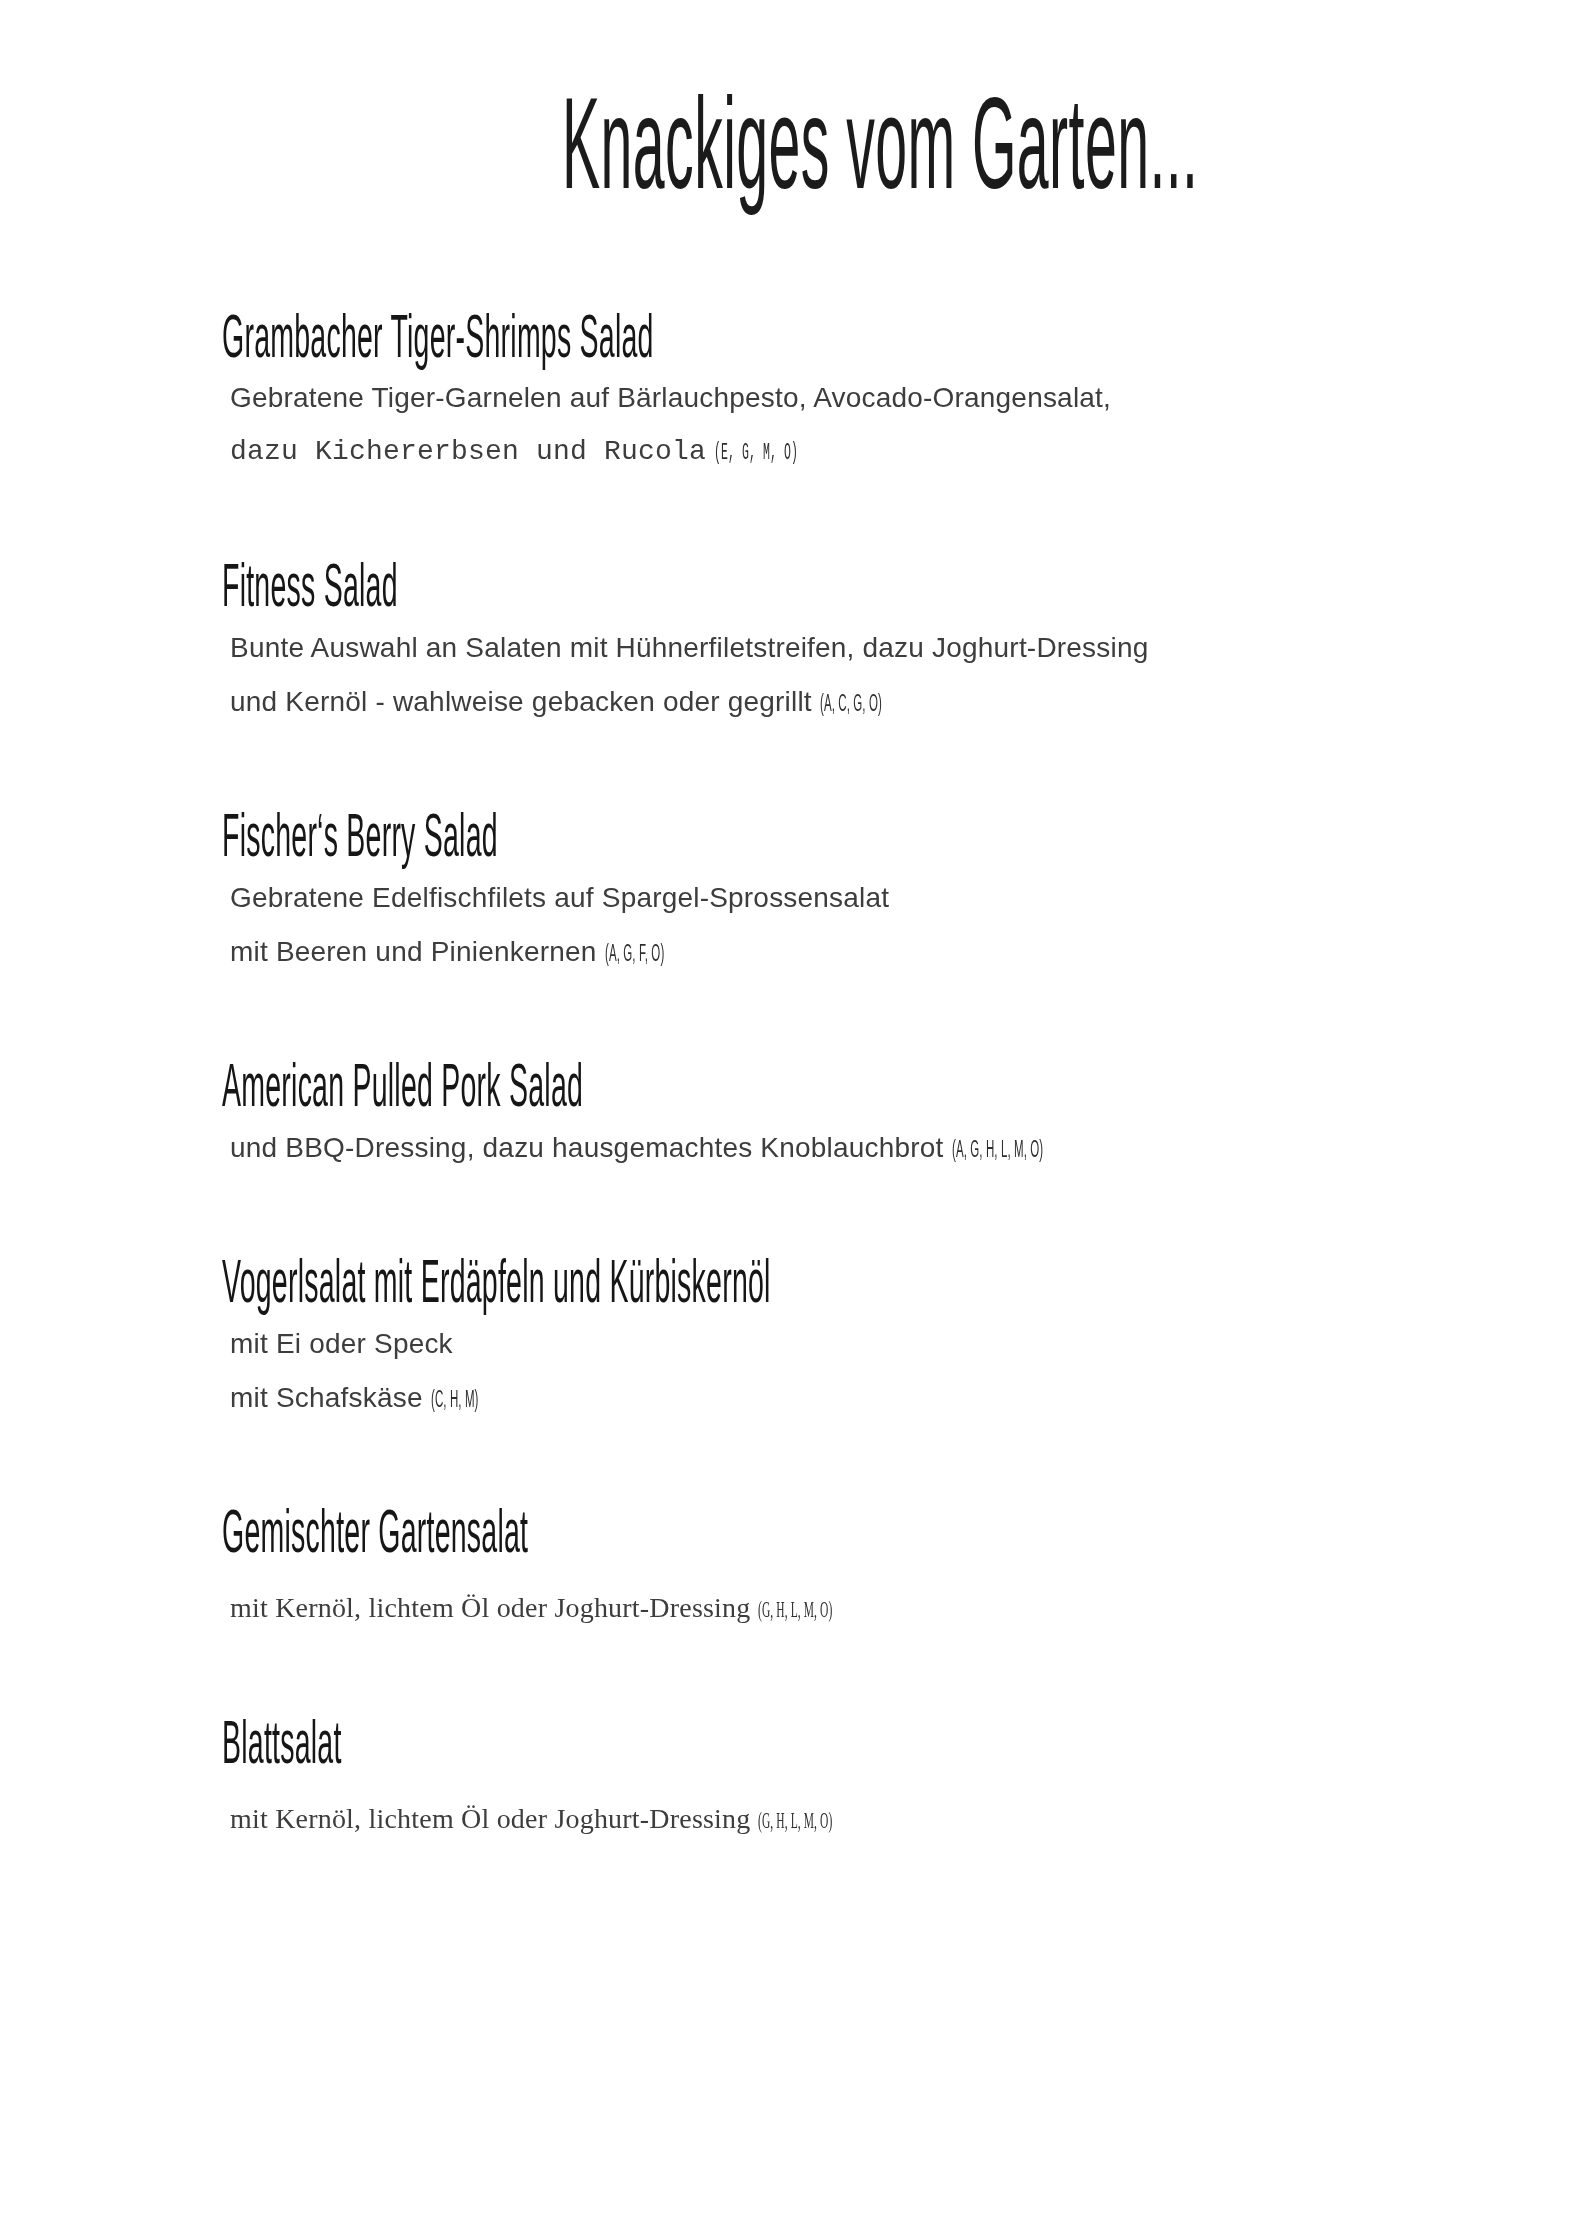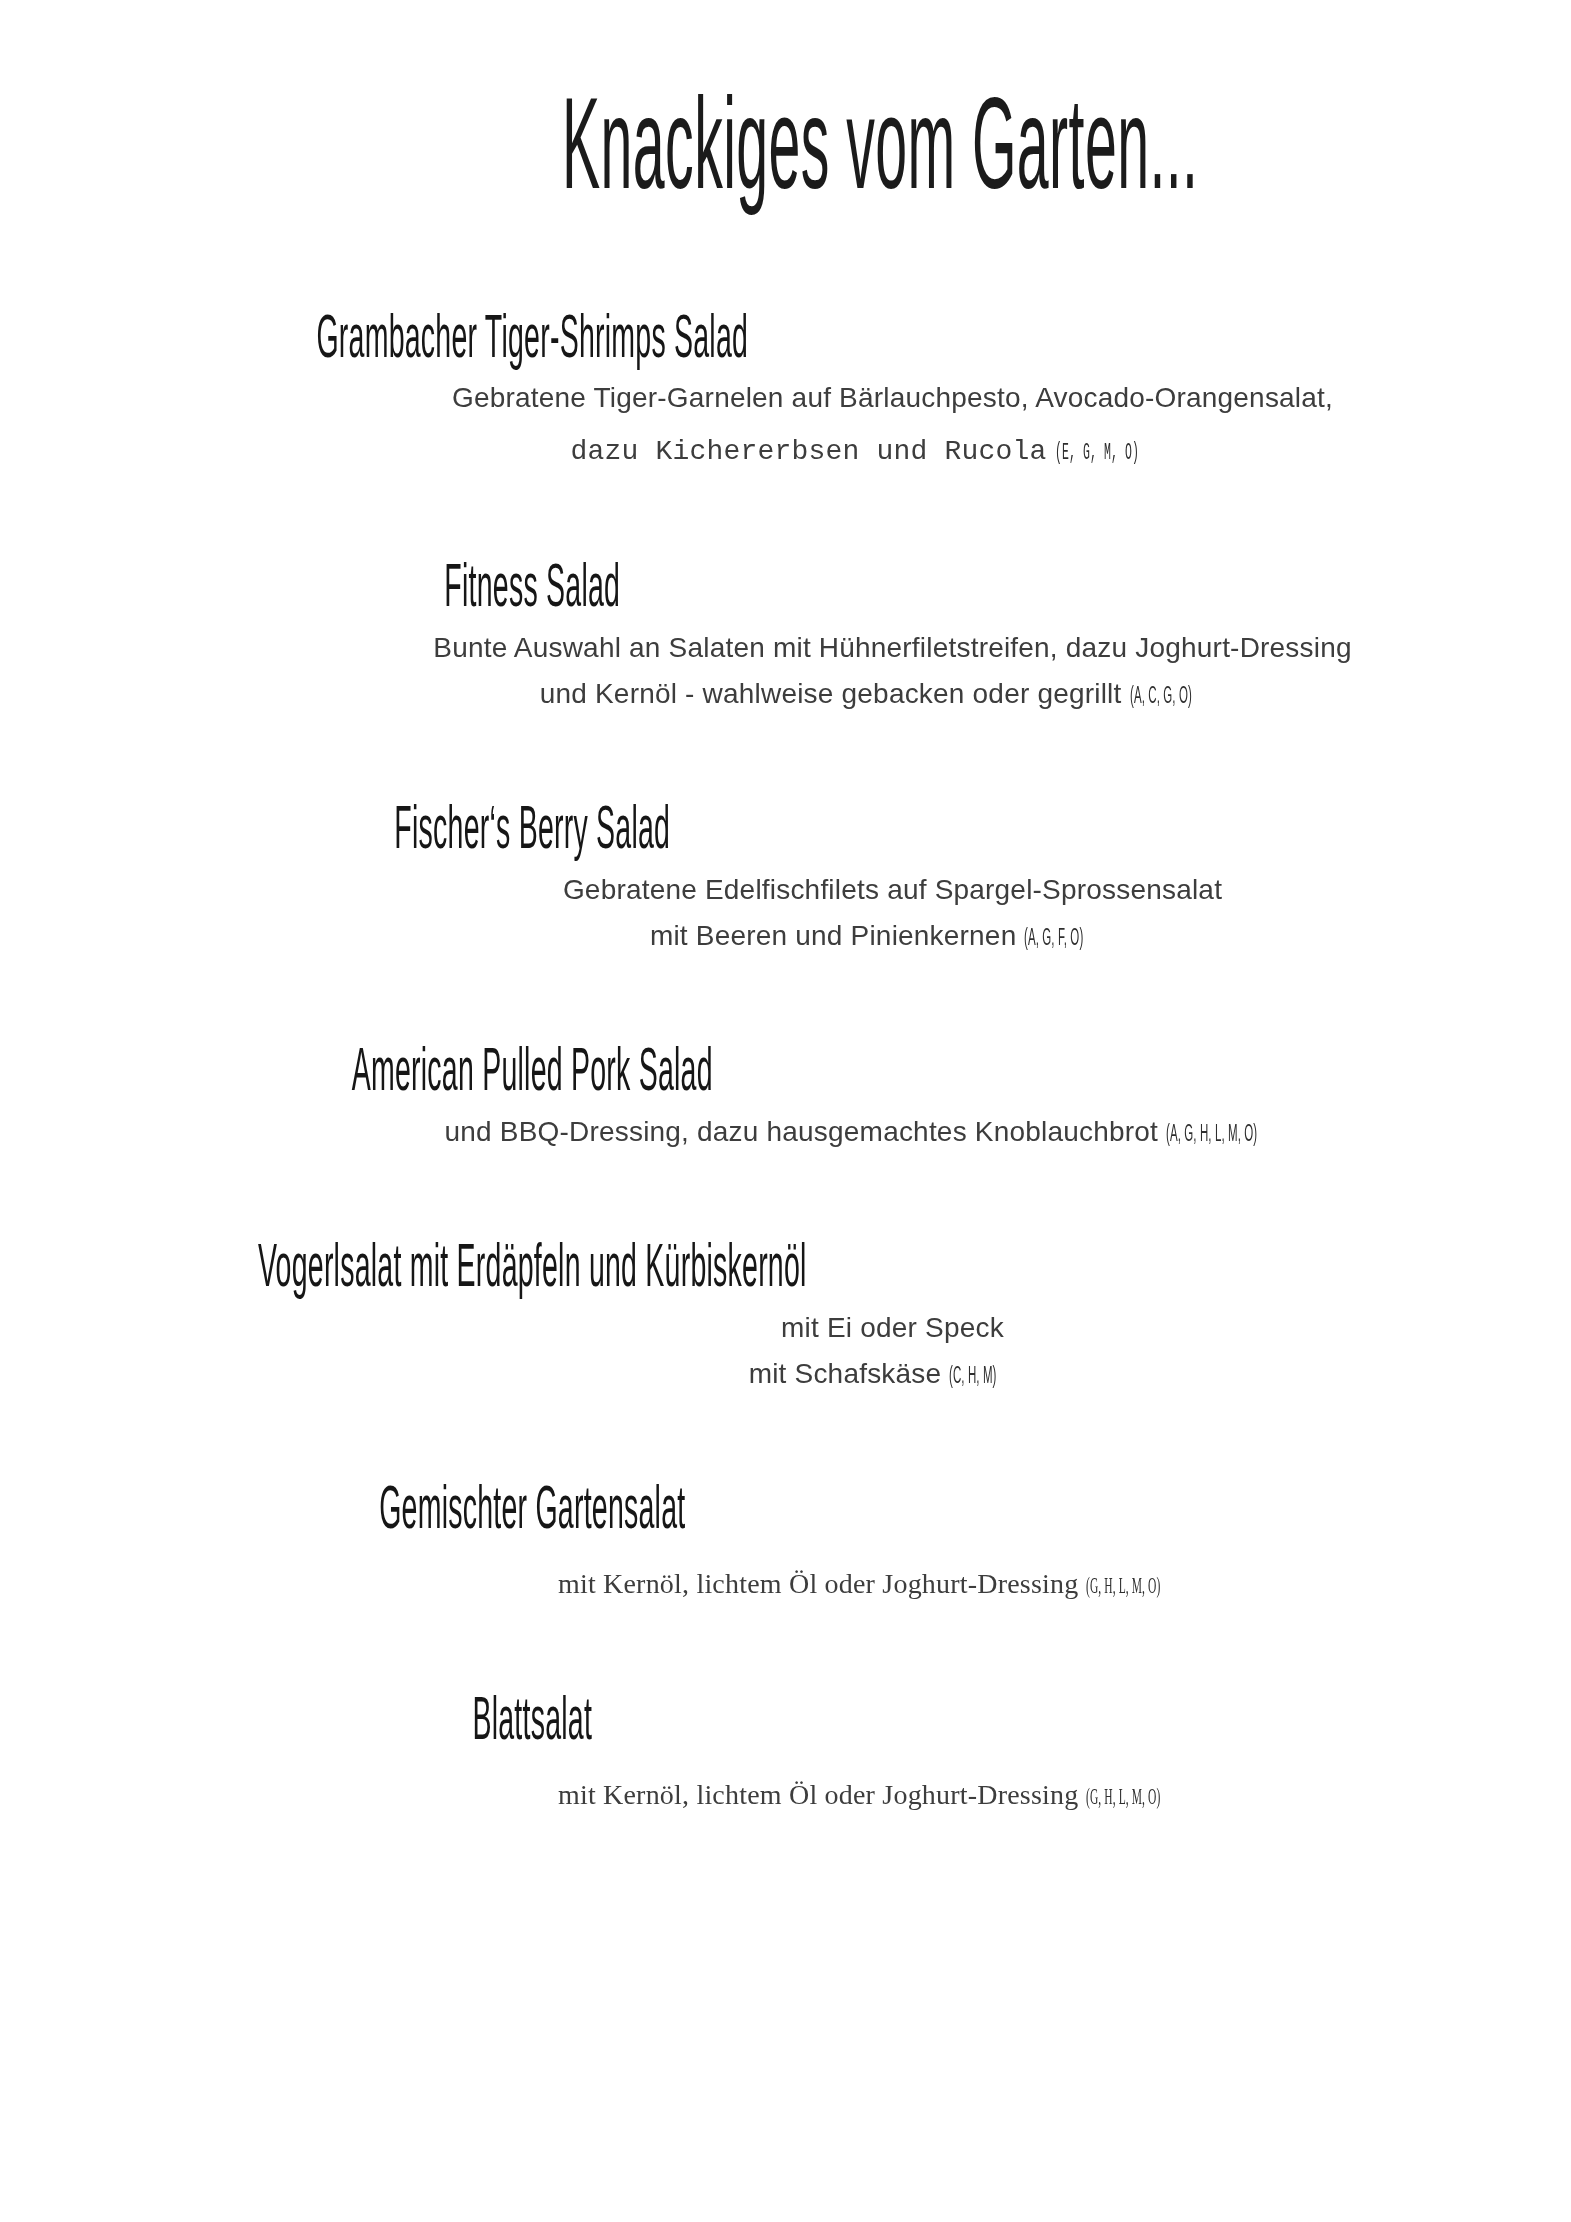--- a/index.html
+++ b/index.html
@@ -26,37 +26,36 @@
     line-height: 1.05;
     margin: 0 0 95px 340px;
     color: #1b1b1b;
     transform: scaleX(0.44);
     transform-origin: left center;
     white-space: nowrap;
     letter-spacing: 1px;
   }
   .menu-item {
     margin: 0 0 80px 0;
-    text-align: center;
   }
   .item-name {
     font-size: 62px;
     font-weight: 400;
     line-height: 0.95;
     margin: 0 0 10px 0;
     color: #161616;
     transform: scaleX(0.46);
     transform-origin: left center;
     white-space: nowrap;
     letter-spacing: 0.5px;
   }
   .desc {
     font-size: 28px;
     line-height: 46px;
-    margin: 0;
+    margin: 8px;
     color: #3d3d3d;
     letter-spacing: 0.2px;
     white-space: nowrap;
   }
   .desc.spaced {
     margin-top: 8px;
     font-family: Liberation Mono, monospace;
   }
   .desc.gap {
     margin-top: 24px;

